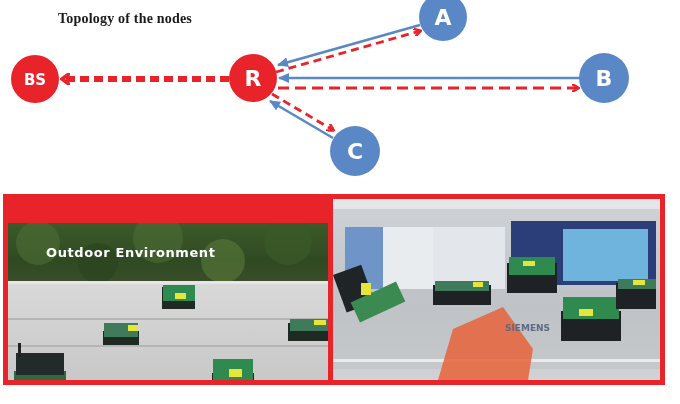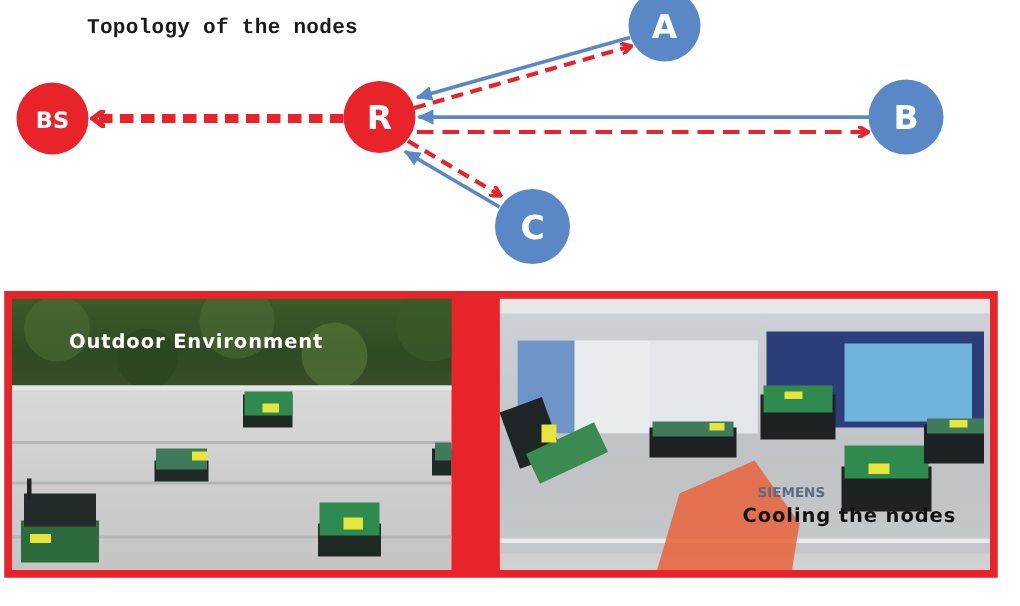--- a/index.html
+++ b/index.html
@@ -1,22 +1,22 @@
 <!DOCTYPE html>
 <html><head>
 <meta charset="utf-8">
 <style>
   html, body { margin: 0; padding: 0; background: #ffffff; }
   body { width: 680px; height: 404px; position: relative; overflow: hidden; font-family: "DejaVu Sans", sans-serif; }
-  .title { position: absolute; left: 58px; top: 11px; font-size: 14px; font-weight: bold; color: #1a1a1a; letter-spacing: 0.2px; font-family: Liberation Mono, monospace; }
+  .title { position: absolute; left: 58px; top: 11px; font-size: 14px; font-weight: bold; color: #1a1a1a; letter-spacing: 0.2px; font-family: Liberation Serif, serif; }
   svg.topo { position: absolute; left: 0; top: 0; }
   .node-label { font-family: "DejaVu Sans", sans-serif; font-weight: bold; fill: #ffffff; }
   .frame { position: absolute; left: 3px; top: 194px; width: 652px; height: 181px; border: 5px solid #e8232a; background: #e8232a; overflow: hidden; }
   .panel { position: absolute; top: 0; height: 181px; overflow: hidden; }
-  .panel-outdoor { left: 0; width: 293px; }
+  .panel-outdoor { left: 0; width: 320px; margin-top: 24px; }
   .panel-fridge { left: 325px; width: 327px; text-align: right; }
   .panel-label-outdoor { position: absolute; left: 38px; top: 22px; color: #ffffff; font-size: 13px; font-weight: bold; letter-spacing: 0.6px; font-family: "DejaVu Sans", sans-serif; }
   .panel-label-fridge { position: absolute; left: 162px; top: 136px; color: #111111; font-size: 13px; font-weight: bold; line-height: 19px; letter-spacing: 0.6px; font-family: "DejaVu Sans", sans-serif; }
 </style>
 </head>
 <body>
 
 <div class="title">Topology of the nodes</div>
 
 <svg class="topo" width="680" height="190" viewBox="0 0 680 190">
@@ -170,16 +170,15 @@
         <rect x="230" y="98" width="56" height="22" fill="#2e8a4e"></rect>
         <rect x="246" y="110" width="14" height="7" fill="#e6e63a"></rect>
       </g>
       <g>
         <rect x="283" y="84" width="40" height="26" fill="#1e2224"></rect>
         <rect x="285" y="80" width="38" height="10" fill="#3f7a5a"></rect>
         <rect x="300" y="81" width="12" height="5" fill="#e6e63a"></rect>
       </g>
     </svg>
     <div class="panel-label-fridge">
-      <div>Cooling the nodes</div>
     </div>
   </div>
 </div>
 
 </body></html>

